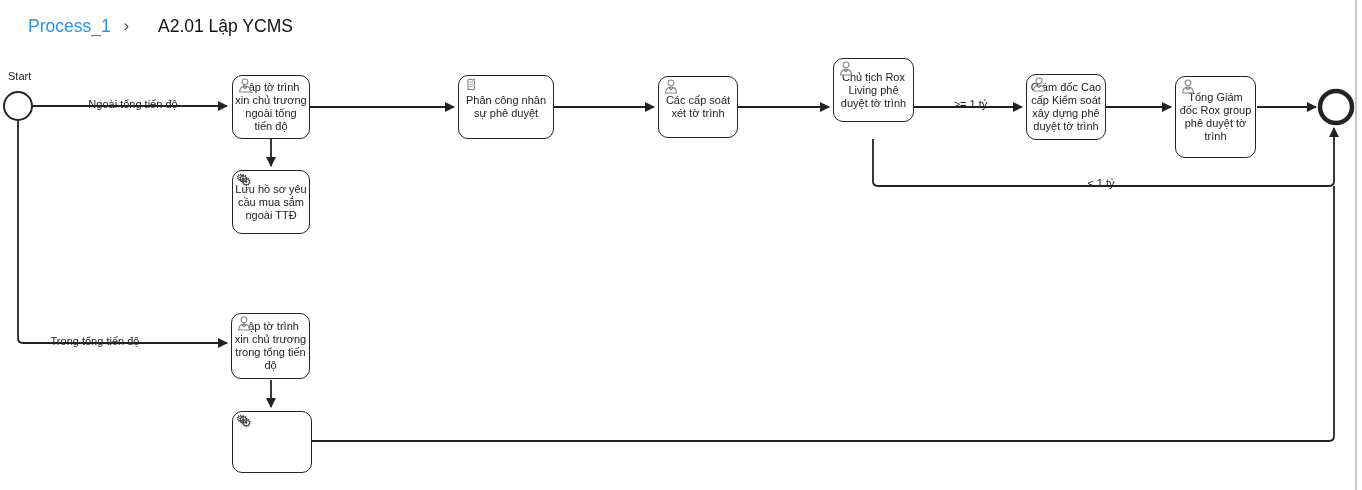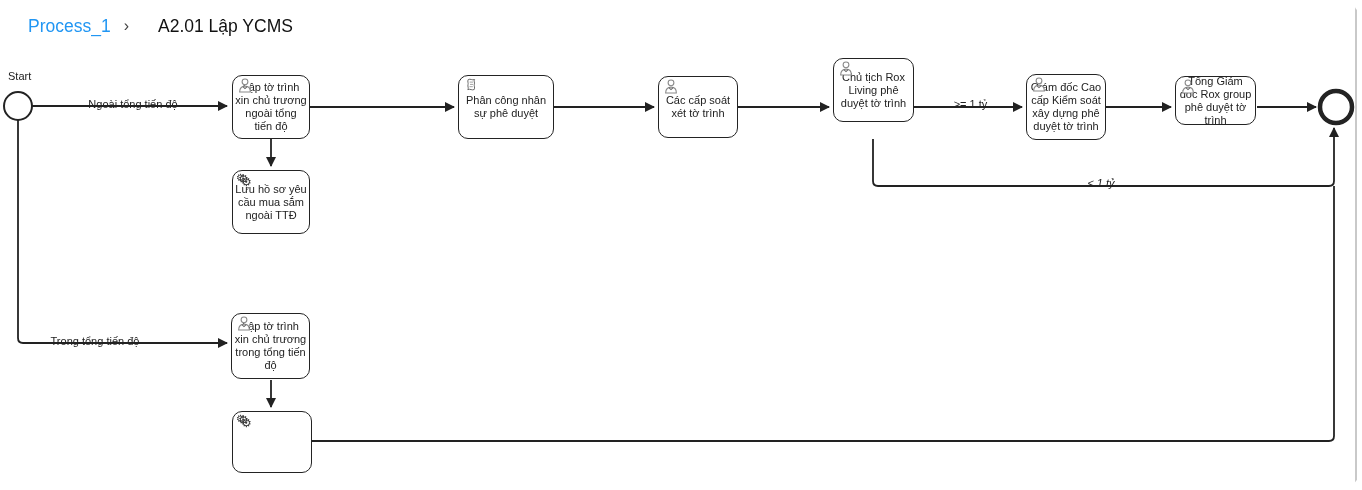--- a/index.html
+++ b/index.html
@@ -1,18 +1,18 @@
 <!DOCTYPE html>
 <html><head>
 <meta charset="utf-8">
 <style>
   html,body{margin:0;padding:0;background:#fff;}
   .canvas{
     position:relative;width:1362px;height:490px;background:#ffffff;overflow:hidden;
-    font-family:"Liberation Sans",sans-serif;color:#222;border-radius:25px;
+    font-family:"Liberation Sans",sans-serif;color:#222;
   }
   .canvas-right-border{position:absolute;top:0;left:1355px;width:2px;height:490px;background:#c9c9c9;}
   
   .breadcrumb{position:absolute;left:28px;top:15px;display:flex;align-items:center;font-size:17.5px;line-height:22px;}
   .breadcrumb .crumb-link{color:#2196f3;cursor:pointer;}
   .breadcrumb .crumb-sep{color:#444;margin:0 13px;font-size:16px;}
   .breadcrumb .crumb-current{color:#111;margin-left:16px;}
   
   svg.connectors{position:absolute;left:0;top:0;width:1362px;height:490px;}
   .flow{stroke:#222;stroke-width:1.8;fill:none;}
@@ -64,21 +64,21 @@
     <path class="flow" d="M873 139 L873 181 Q873 186 878 186 L1329 186 Q1334 186 1334 181 L1334 128" marker-end="url(#arrow)"></path>
     <path class="flow" d="M18 120 L18 338 Q18 343 23 343 L227 343" marker-end="url(#arrow)"></path>
     <path class="flow" d="M271 380 L271 407" marker-end="url(#arrow)"></path>
     <path class="flow" d="M312 441 L1329 441 Q1334 441 1334 436 L1334 186"></path>
   </svg>
 
   <div class="start-label" style="left:8px;top:70px;text-align:center;">Start</div>
   <div class="edge-label" style="left:78px;top:90px;width:110px;">Ngoài tổng tiến độ</div>
   <div class="edge-label" style="left:40px;top:327px;width:110px;">Trong tổng tiến độ</div>
   <div class="edge-label" style="left:938px;top:90px;width:65px;">&gt;= 1 tỷ</div>
-  <div class="edge-label" style="left:1070px;top:169px;width:62px;font-style:italic;">&lt; 1 tỷ</div>
+  <div class="edge-label" style="left:1070px;top:169px;width:62px;">&lt; 1 tỷ</div>
 
   <div class="task" style="left:232px;top:75px;width:78px;height:64px;">
     <span class="task-icon">
       <svg width="14" height="15" viewBox="0 0 13 14">
           <circle cx="6.5" cy="3.6" r="2.7" fill="#fff" stroke="#8a8a8a" stroke-width="1"></circle>
           <path d="M1.5 13 C1.5 9.2 3.8 7.6 6.5 7.6 C9.2 7.6 11.5 9.2 11.5 13 Z" fill="#fff" stroke="#8a8a8a" stroke-width="1"></path>
           <path d="M4.5 8 L6.5 9.9 L8.5 8" fill="none" stroke="#666" stroke-width="1"></path>
         </svg>
     </span>
     <span>Lập tờ trình xin chủ trương ngoài tổng tiến độ</span>
@@ -131,21 +131,21 @@
     <span class="task-icon">
       <svg width="14" height="15" viewBox="0 0 13 14">
           <circle cx="6.5" cy="3.6" r="2.7" fill="#fff" stroke="#8a8a8a" stroke-width="1"></circle>
           <path d="M1.5 13 C1.5 9.2 3.8 7.6 6.5 7.6 C9.2 7.6 11.5 9.2 11.5 13 Z" fill="#fff" stroke="#8a8a8a" stroke-width="1"></path>
           <path d="M4.5 8 L6.5 9.9 L8.5 8" fill="none" stroke="#666" stroke-width="1"></path>
         </svg>
     </span>
     <span>Giám đốc Cao cấp Kiểm soát xây dựng phê duyệt tờ trình</span>
   </div>
 
-  <div class="task" style="left:1175px;top:76px;width:81px;height:49px;">
+  <div class="task" style="left:1175px;top:76px;width:81px;height:82px;">
     <span class="task-icon">
       <svg width="14" height="15" viewBox="0 0 13 14">
           <circle cx="6.5" cy="3.6" r="2.7" fill="#fff" stroke="#8a8a8a" stroke-width="1"></circle>
           <path d="M1.5 13 C1.5 9.2 3.8 7.6 6.5 7.6 C9.2 7.6 11.5 9.2 11.5 13 Z" fill="#fff" stroke="#8a8a8a" stroke-width="1"></path>
           <path d="M4.5 8 L6.5 9.9 L8.5 8" fill="none" stroke="#666" stroke-width="1"></path>
         </svg>
     </span>
     <span>Tổng Giám đốc Rox group phê duyệt tờ trình</span>
   </div>
 

